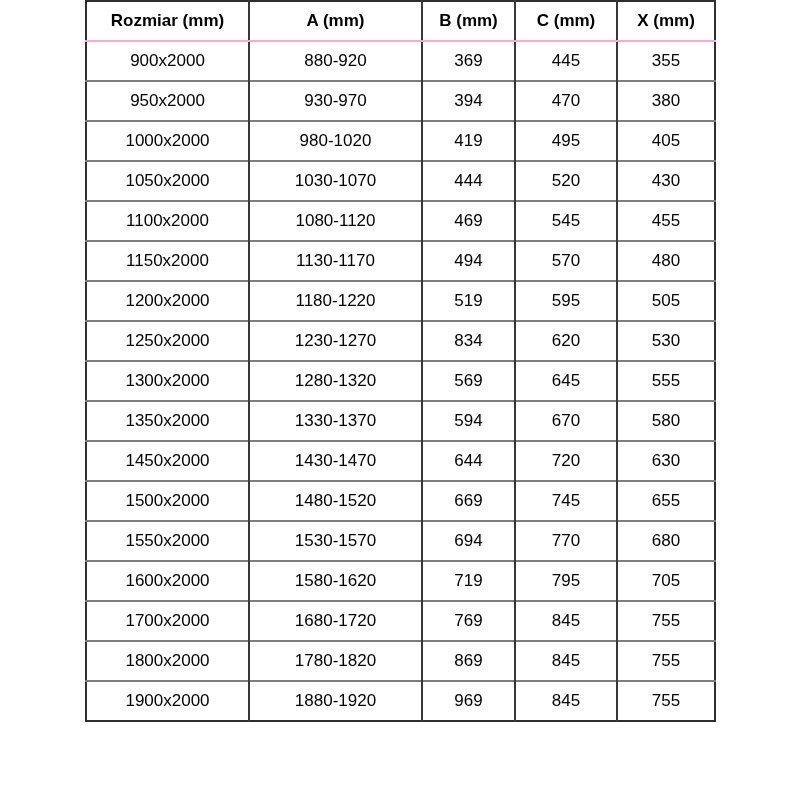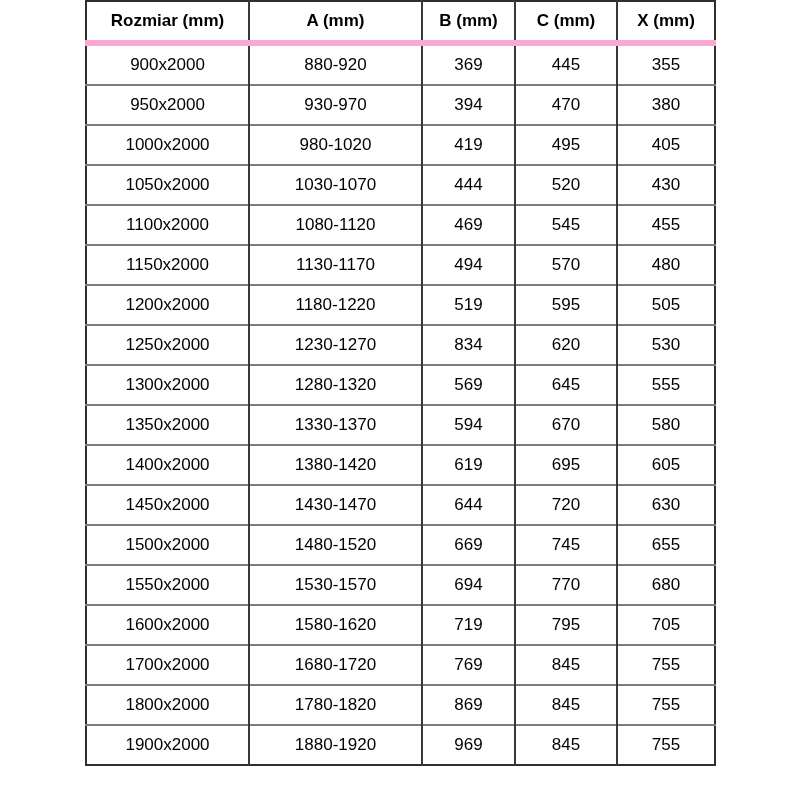--- a/index.html
+++ b/index.html
@@ -33,21 +33,21 @@
     border-left: 2px solid #383838;
     white-space: nowrap;
     overflow: hidden;
   }
   .size-table th:first-child,
   .size-table td:first-child {
     border-left: none;
   }
   .size-table thead th {
     font-weight: bold;
-    border-bottom: 6px solid #f9a8d4;
+    border-bottom: 2px solid #f9a8d4;
   }
   .size-table tbody td {
     border-top: 2px solid #7d7d7d;
   }
   .size-table tbody tr:first-child td {
     border-top: none;
   }
 </style>
 </head>
 <body>
@@ -133,27 +133,20 @@
         <td>645</td>
         <td>555</td>
       </tr>
       <tr style="height: 38px; padding-left: 44px;">
         <td>1350x2000</td>
         <td>1330-1370</td>
         <td>594</td>
         <td>670</td>
         <td>580</td>
       </tr>
-      <tr style="height: 38px;">
-        <td>1400x2000</td>
-        <td>1380-1420</td>
-        <td>619</td>
-        <td>695</td>
-        <td>605</td>
-      </tr>
       <tr style="height: 38px; border-radius: 10px;">
         <td>1450x2000</td>
         <td>1430-1470</td>
         <td>644</td>
         <td>720</td>
         <td>630</td>
       </tr>
       <tr style="height: 38px;">
         <td>1500x2000</td>
         <td>1480-1520</td>

